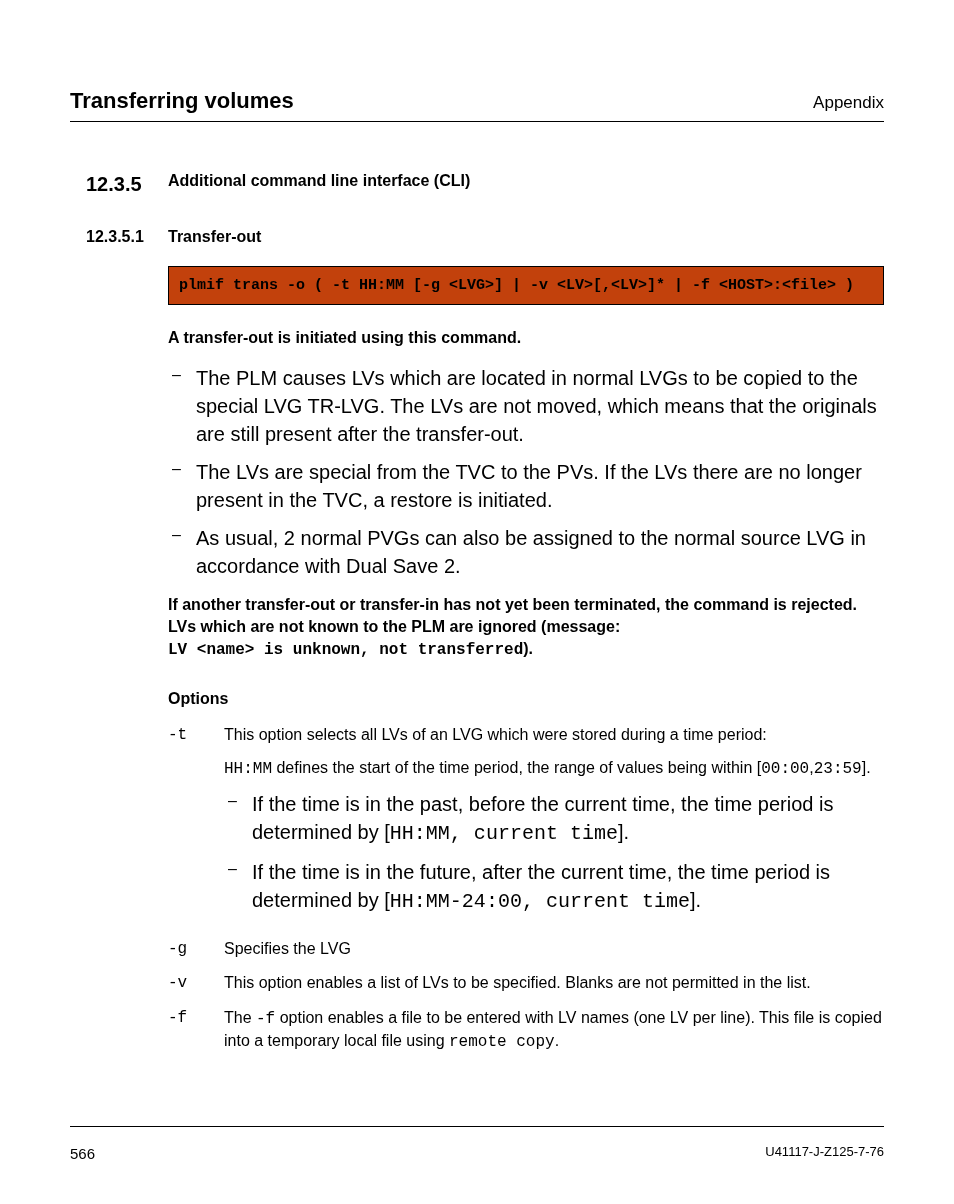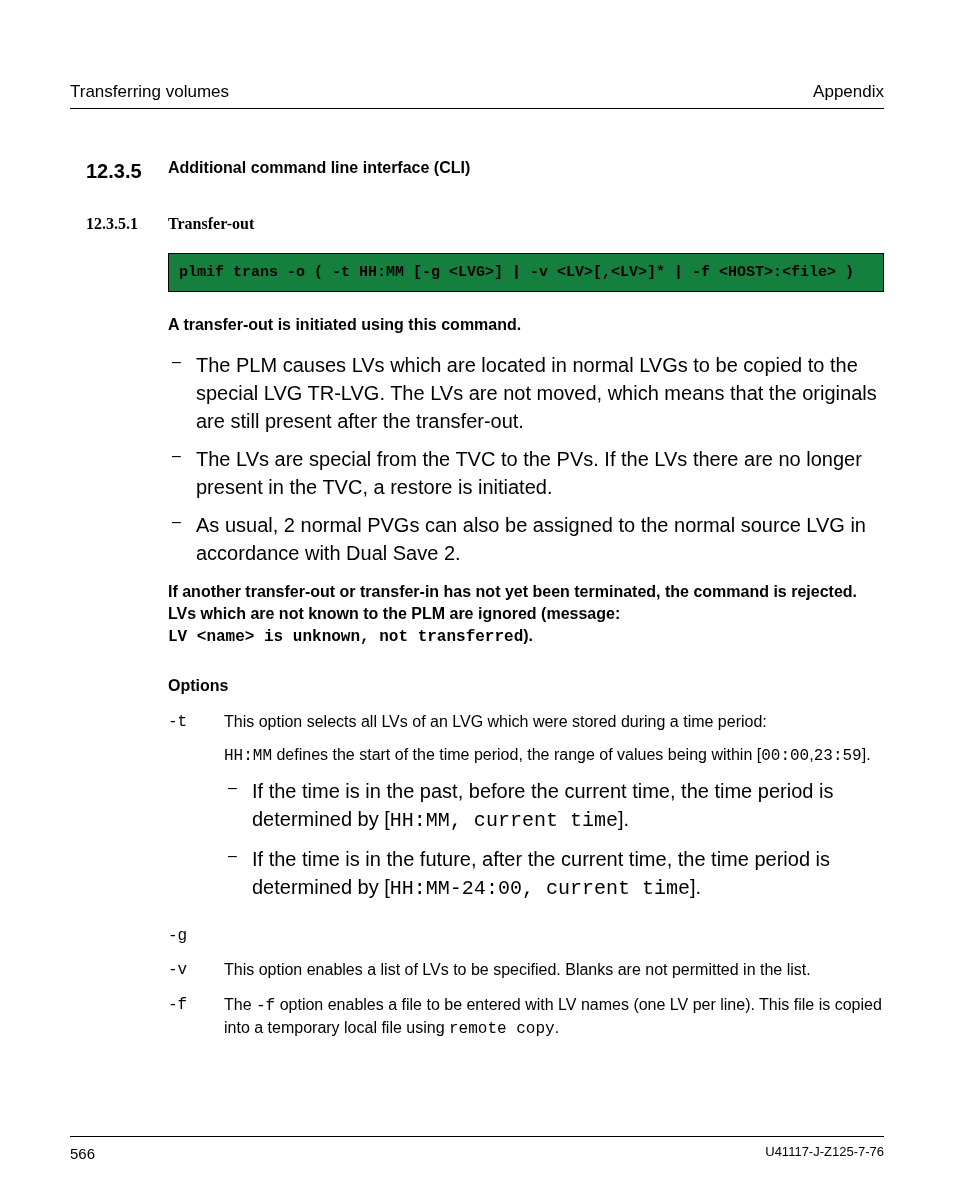--- a/index.html
+++ b/index.html
@@ -15,50 +15,49 @@
     position: relative;
   }
   .header-row {
     display: flex;
     justify-content: space-between;
     align-items: baseline;
     border-bottom: 1.5px solid #000;
     padding-bottom: 4px;
     margin-bottom: 48px;
   }
-  .header-left { font-weight: normal; font-size: 17px; }
+  .header-left { font-weight: bold; font-size: 22px; margin-top: 6px; }
   .header-right { font-size: 17px; margin-left: 17px; }
   .sect-row {
     display: flex;
     margin-bottom: 28px;
     margin-left: 16px;
   }
   .sect-num {
     font-weight: bold;
     font-size: 20px;
     width: 82px;
     flex-shrink: 0;
   }
   .sect-title { font-weight: bold; font-size: 16px; }
   .subsect-row {
     display: flex;
     margin-bottom: 18px;
     margin-left: 16px;
-    font-family: Liberation Serif, serif;
   }
   .subsect-num {
     font-weight: bold;
     font-size: 16px;
     width: 82px;
     flex-shrink: 0;
   }
   .subsect-title { font-weight: bold; font-size: 16px; }
   .content { margin-left: 98px; }
   .codebox {
-    background: #15803d;
+    background: #c2410c;
     border: 1px solid #000;
     padding: 8px 10px;
     font-family: "Courier New", monospace;
     font-size: 15px;
     font-weight: bold;
     margin-bottom: 22px;
     white-space: nowrap;
     overflow: hidden;
   }
   .para { margin-bottom: 14px; font-size: 16px; font-weight: bold; }
@@ -84,21 +83,21 @@
   }
   .opt-body { flex: 1; font-size: 16px; }
   .opt-body .sub { margin-top: 10px; }
   .opt-body .nested-bullets { margin-top: 10px; }
   .footer {
     position: absolute;
     bottom: 40px;
     left: 70px;
     right: 70px;
     border-top: 1px solid #000;
-    padding-top: 6px;
+    padding-top: 16px;
     display: flex;
     justify-content: space-between;
     font-size: 15px;
   }
   .footer-right { font-size: 13px; }
 </style>
 </head>
 <body>
 
 <div class="header-row">
@@ -164,20 +163,21 @@
             <span>If the time is in the future, after the current time, the time period is determined by [</span><span class="mono">HH:MM-24:00, current time</span><span>].</span>
           </div>
         </div>
       </div>
     </div>
   </div>
 
   <div class="opt-row">
     <div class="opt-flag">-g</div>
     <div class="opt-body">
+      <div>Specifies the LVG</div>
     </div>
   </div>
 
   <div class="opt-row">
     <div class="opt-flag">-v</div>
     <div class="opt-body">
       <div>This option enables a list of LVs to be specified. Blanks are not permitted in the list.</div>
     </div>
   </div>
 

